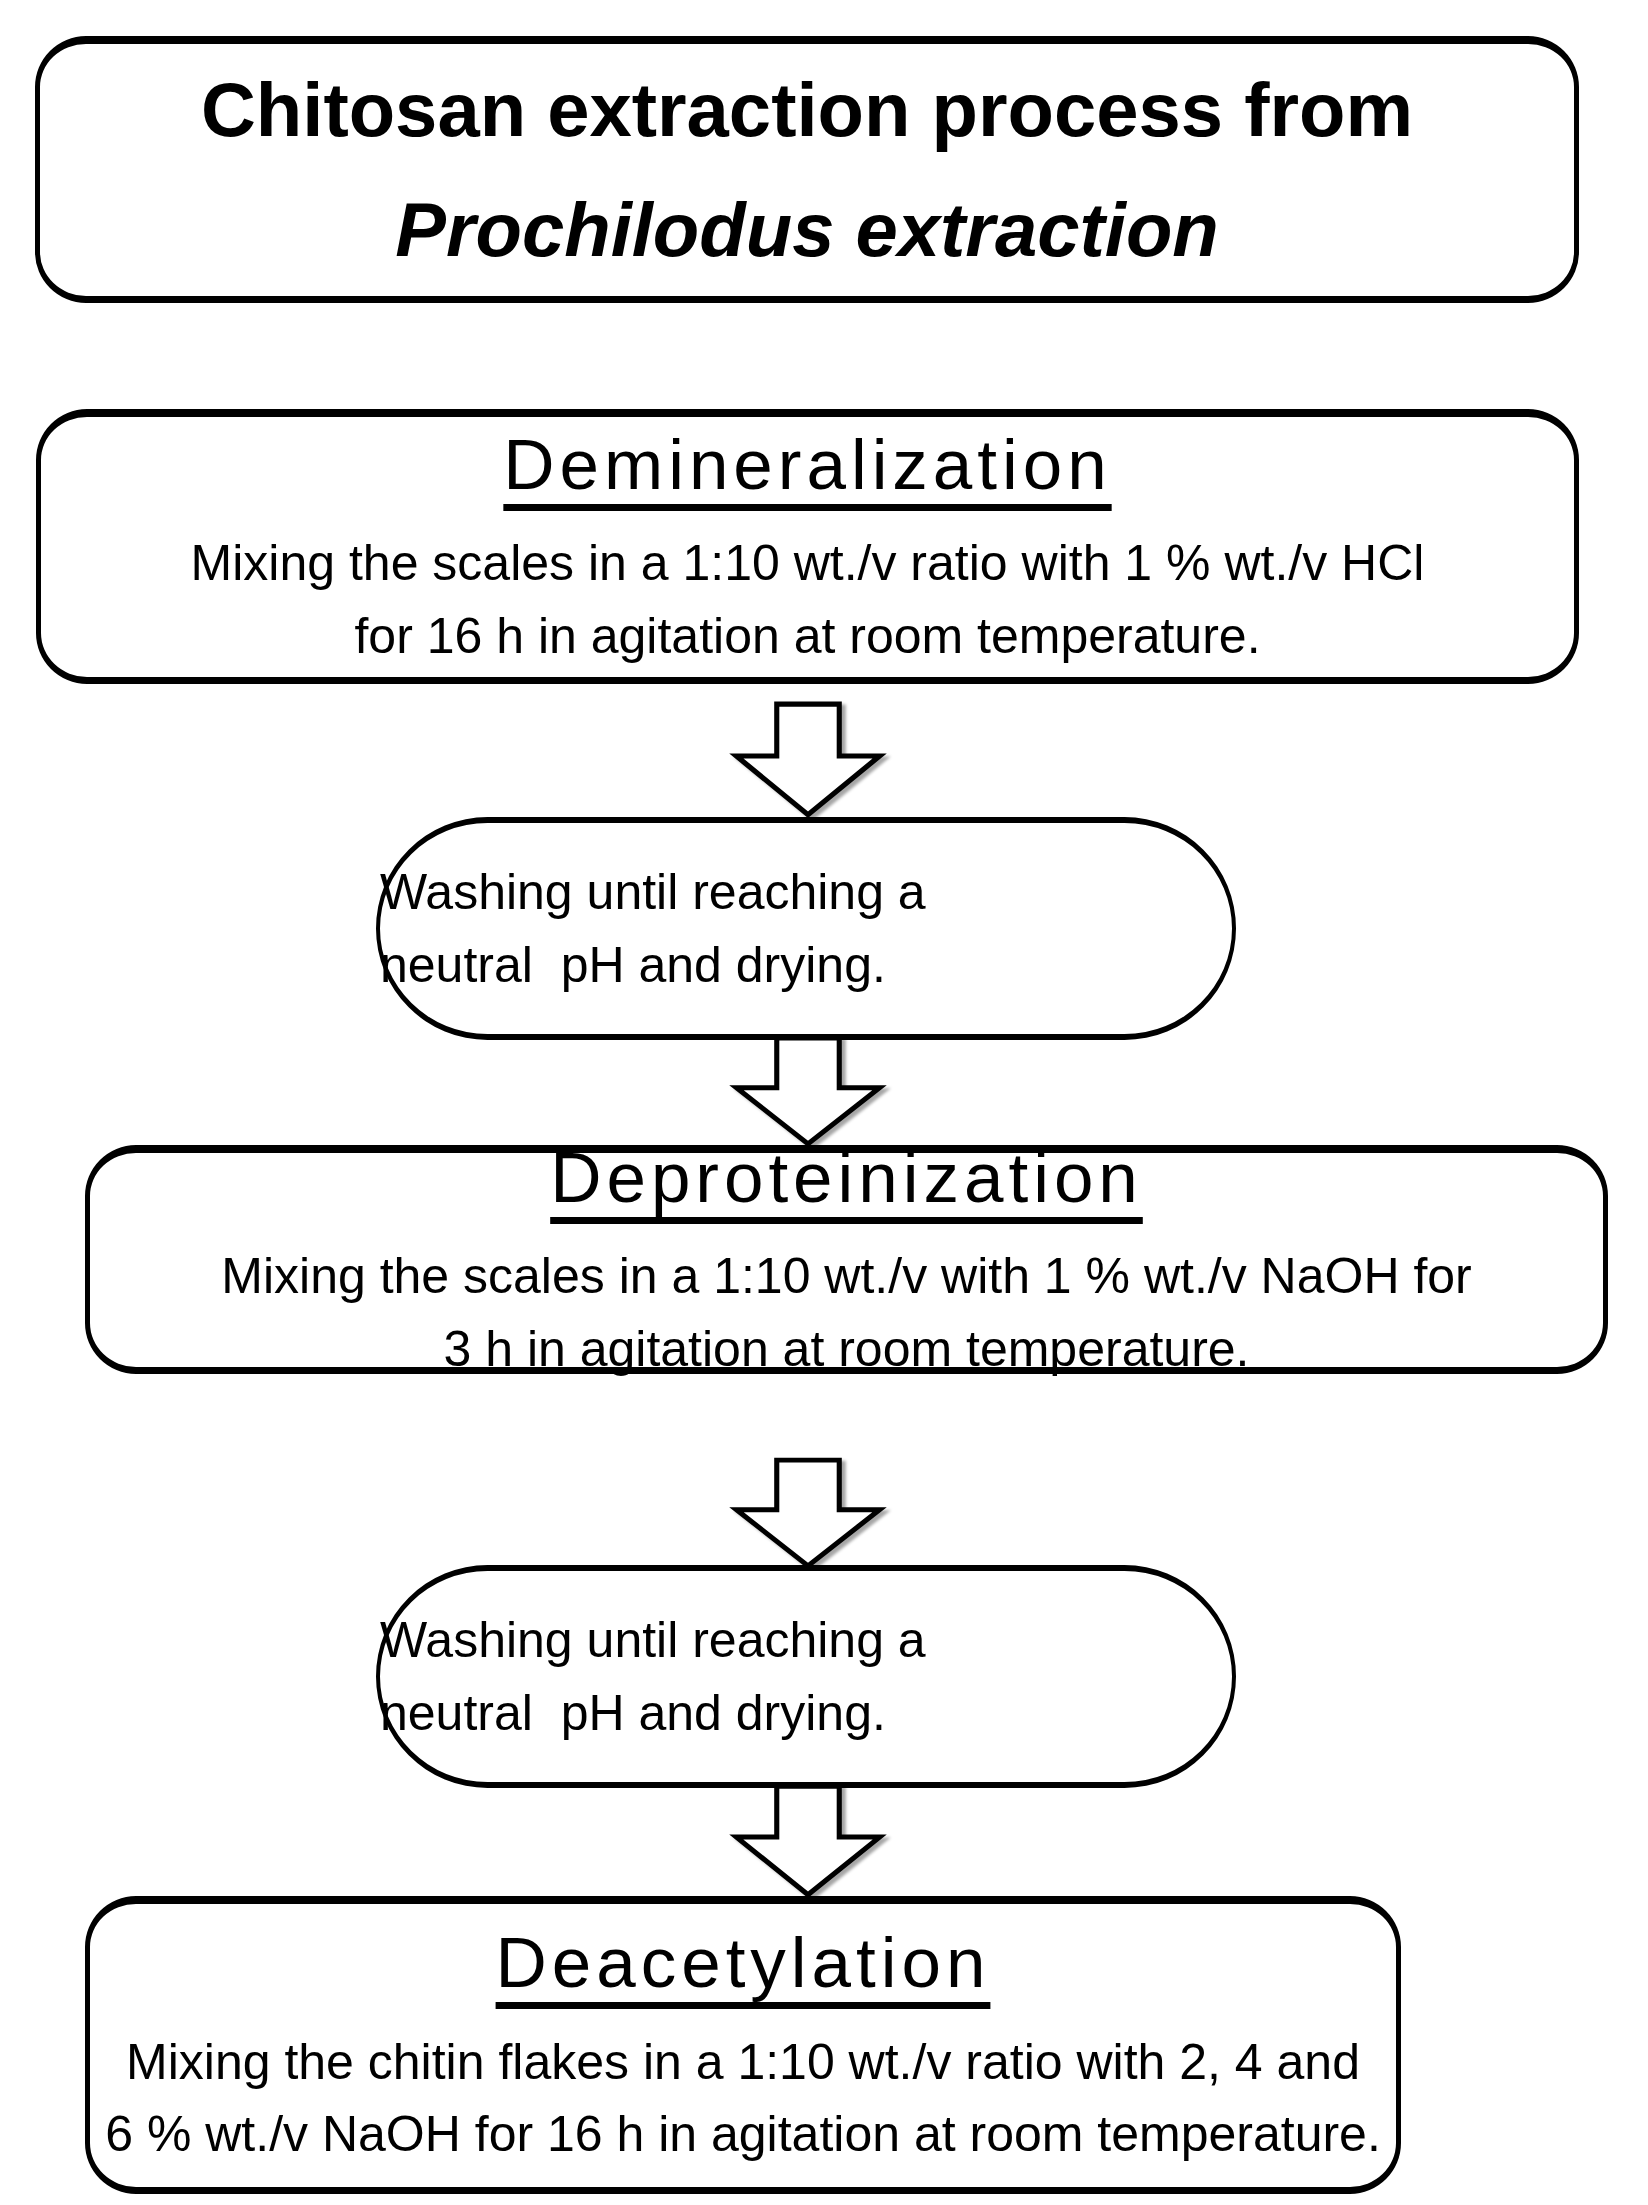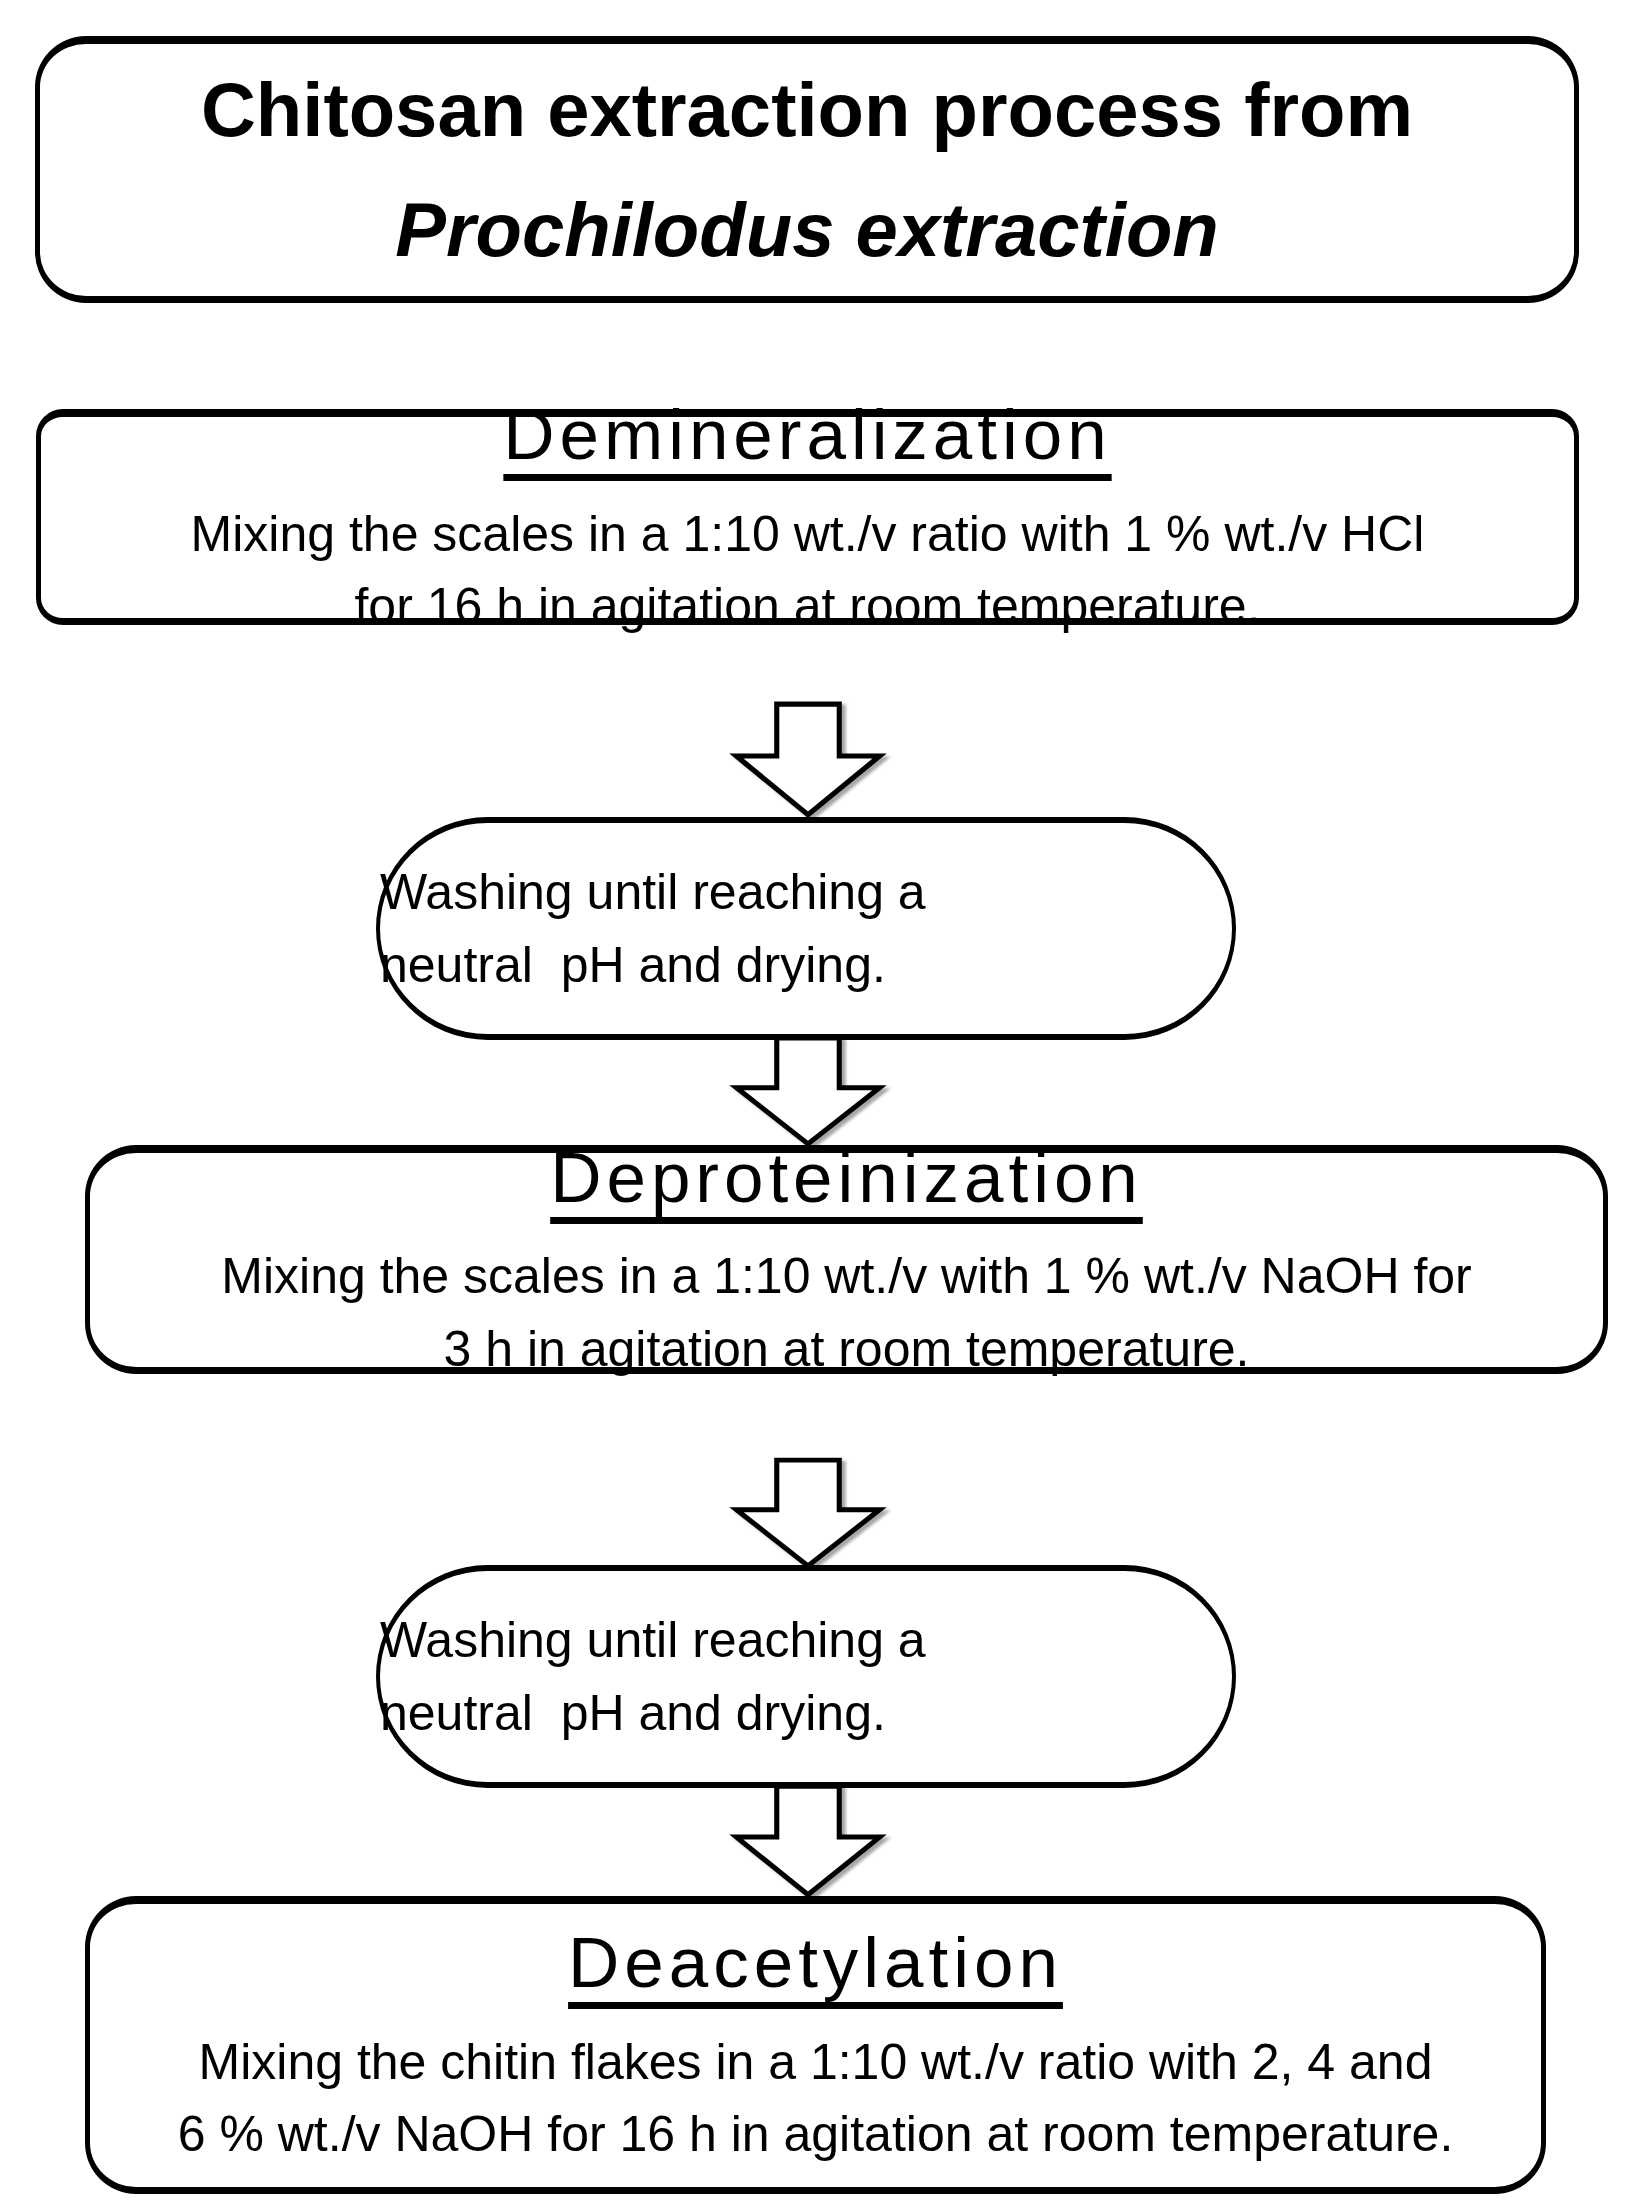--- a/index.html
+++ b/index.html
@@ -91,21 +91,21 @@
 </head>
 <body>
 
 <div id="canvas">
 
   <div class="box" style="left:35px; top:36px; width:1544px; height:267px;text-align:right;">
     <div class="title-line1">Chitosan extraction process from</div>
     <div class="title-line2">Prochilodus extraction</div>
   </div>
 
-  <div class="box" style="left:36px; top:409px; width:1543px; height:216px;border-radius:27px;">
+  <div class="box" style="left:36px; top:409px; width:1543px; height:275px;">
     <div class="step-heading">Demineralization</div>
     <div class="body-line">Mixing the scales in a 1:10 wt./v ratio with 1 % wt./v HCl</div>
     <div class="body-line">for 16 h in agitation at room temperature.</div>
   </div>
 
   <svg class="arrow" style="left:733px; top:703px;" viewBox="0 0 264 200" preserveAspectRatio="none">
     <polygon points="77,2 187,2 187,93 258,93 132,196 6,93 77,93"></polygon>
   </svg>
 
   <div class="oval" style="left:376px; top:817px; width:860px; height:223px;">
@@ -129,20 +129,20 @@
 
   <div class="oval" style="left:376px; top:1565px; width:860px; height:223px;">
     <div class="oval-line">Washing until reaching a</div>
     <div class="oval-line">neutral  pH and drying.</div>
   </div>
 
   <svg class="arrow" style="left:733px; top:1785px; height:112px;" viewBox="0 0 264 200" preserveAspectRatio="none">
     <polygon points="77,2 187,2 187,93 258,93 132,196 6,93 77,93"></polygon>
   </svg>
 
-  <div class="box" style="left:85px; top:1896px; width:1461px; height:298px;">
+  <div class="box" style="left:85px; top:1896px; width:1316px; height:298px;">
     <div class="step-heading">Deacetylation</div>
     <div class="body-line">Mixing the chitin flakes in a 1:10 wt./v ratio with 2, 4 and</div>
     <div class="body-line">6 % wt./v NaOH for 16 h in agitation at room temperature.</div>
   </div>
 
 </div>
 
 
 </body></html>

